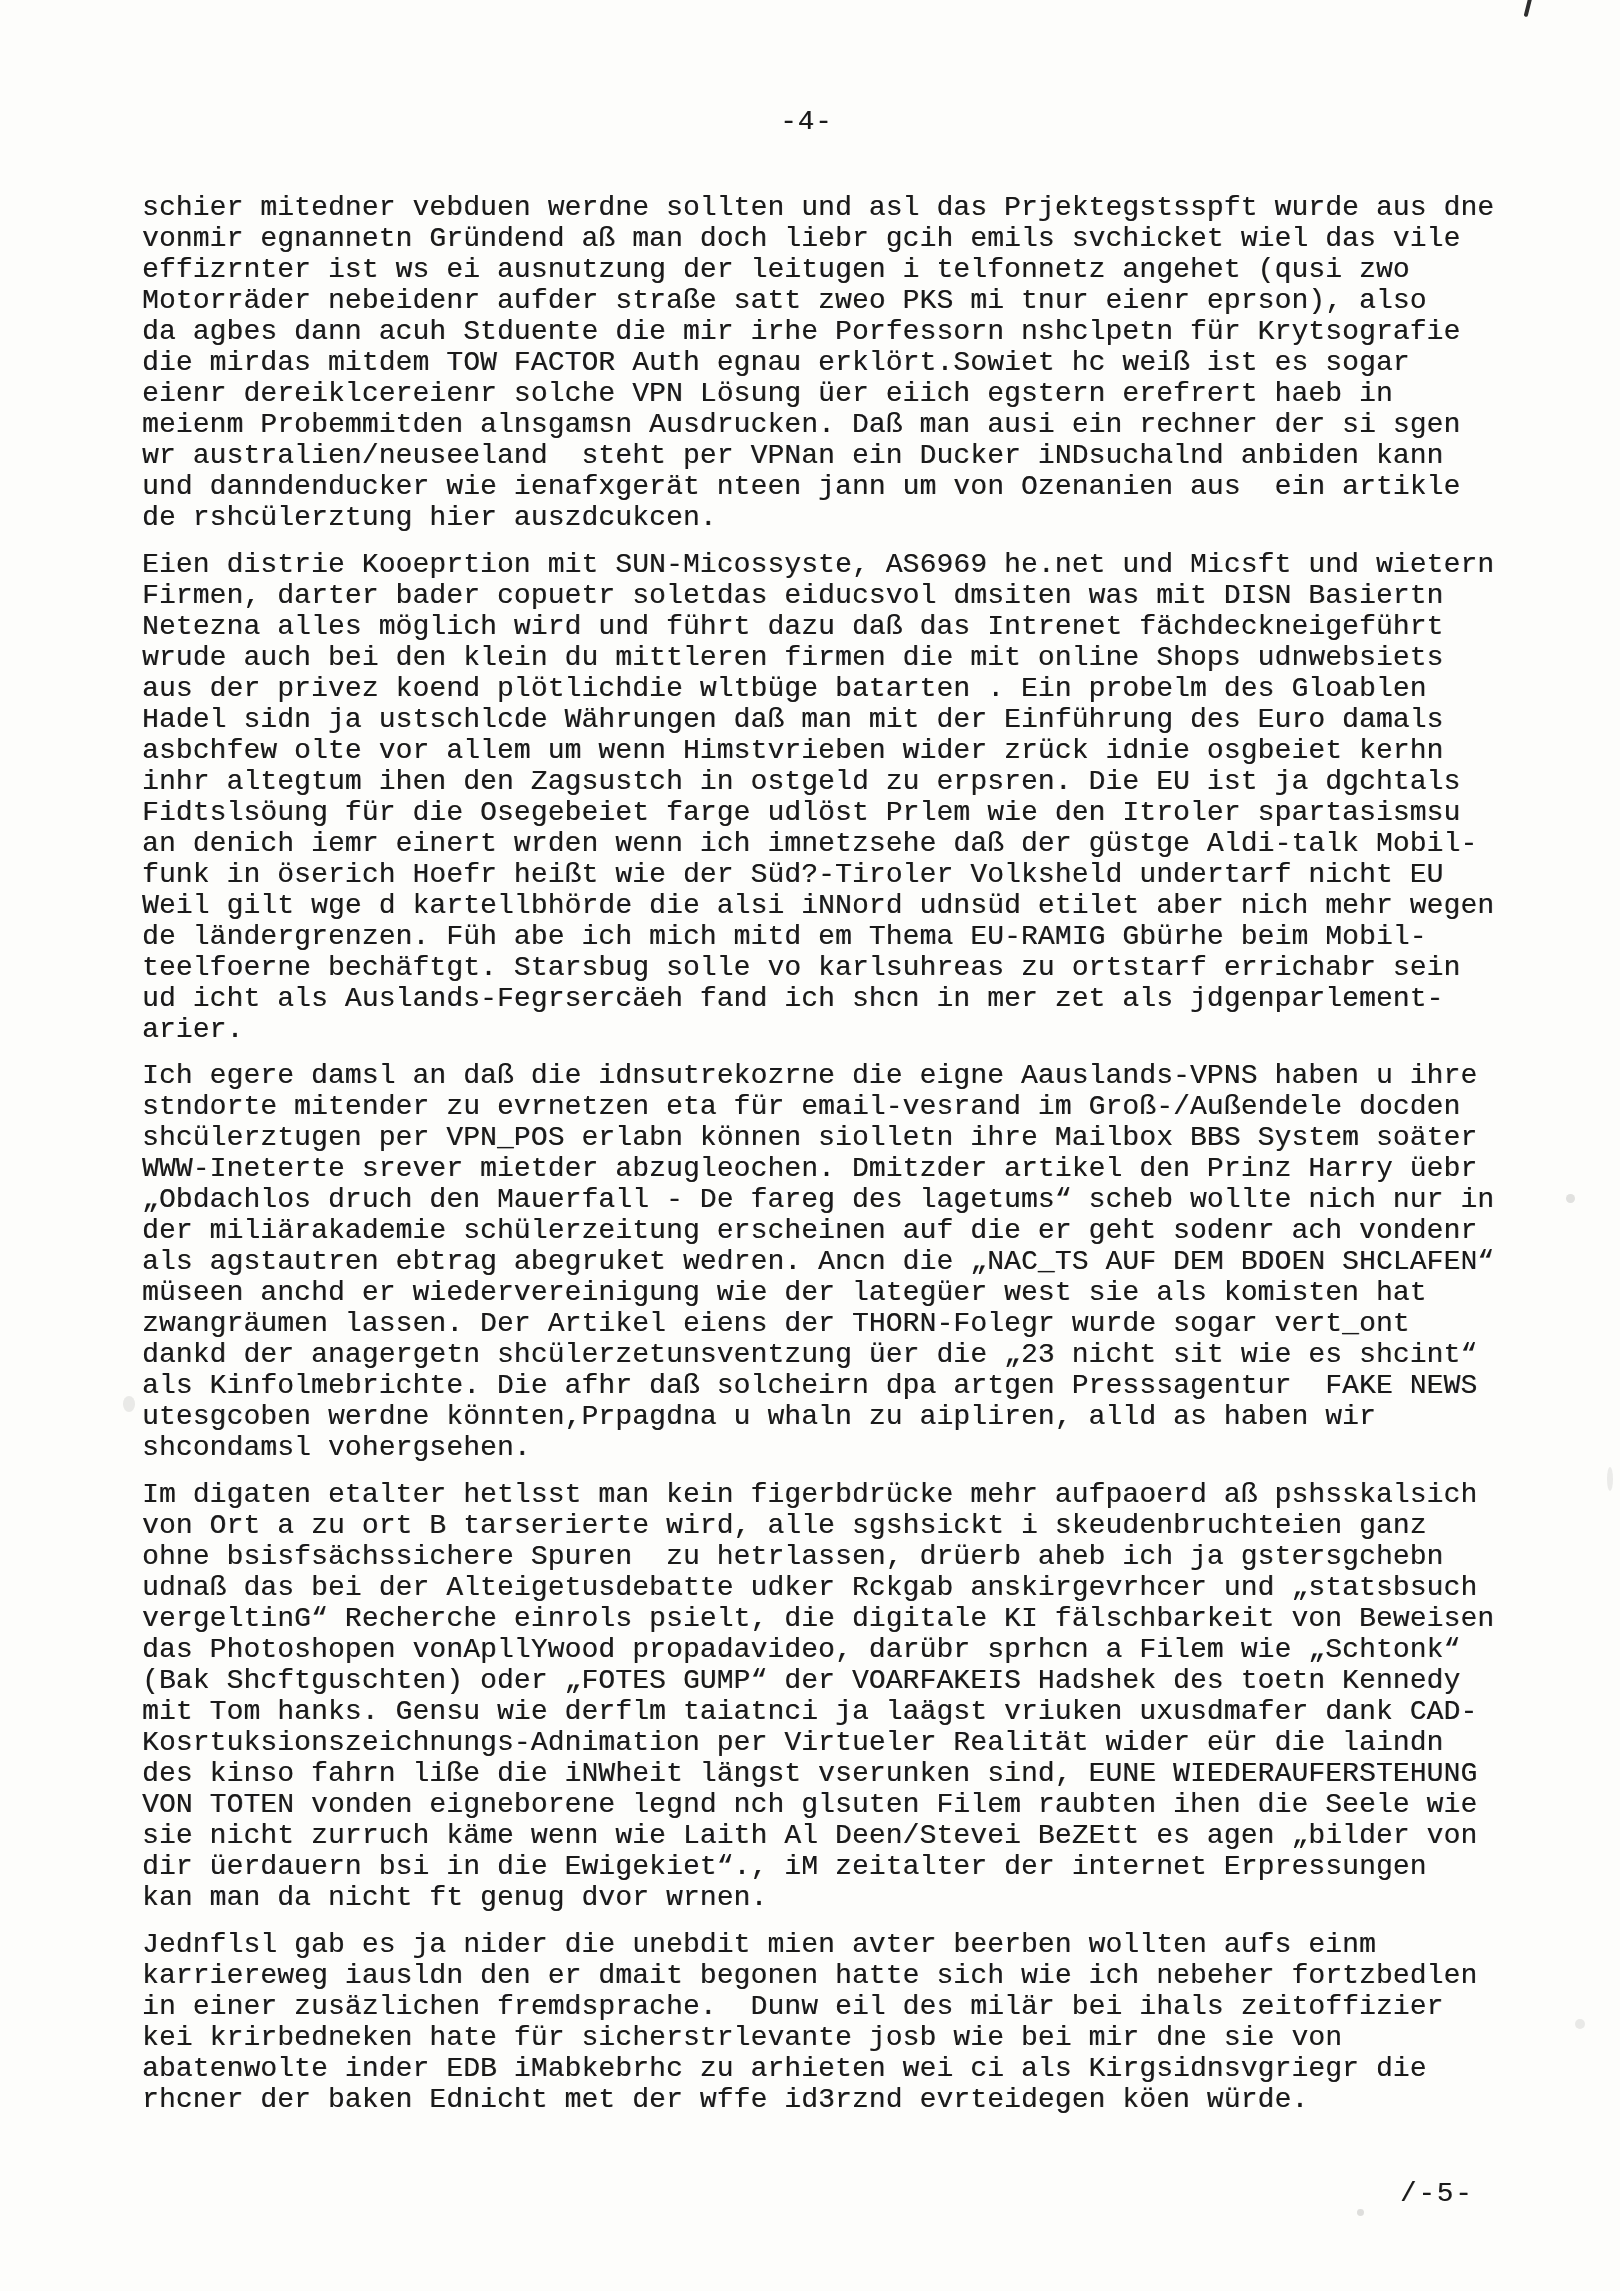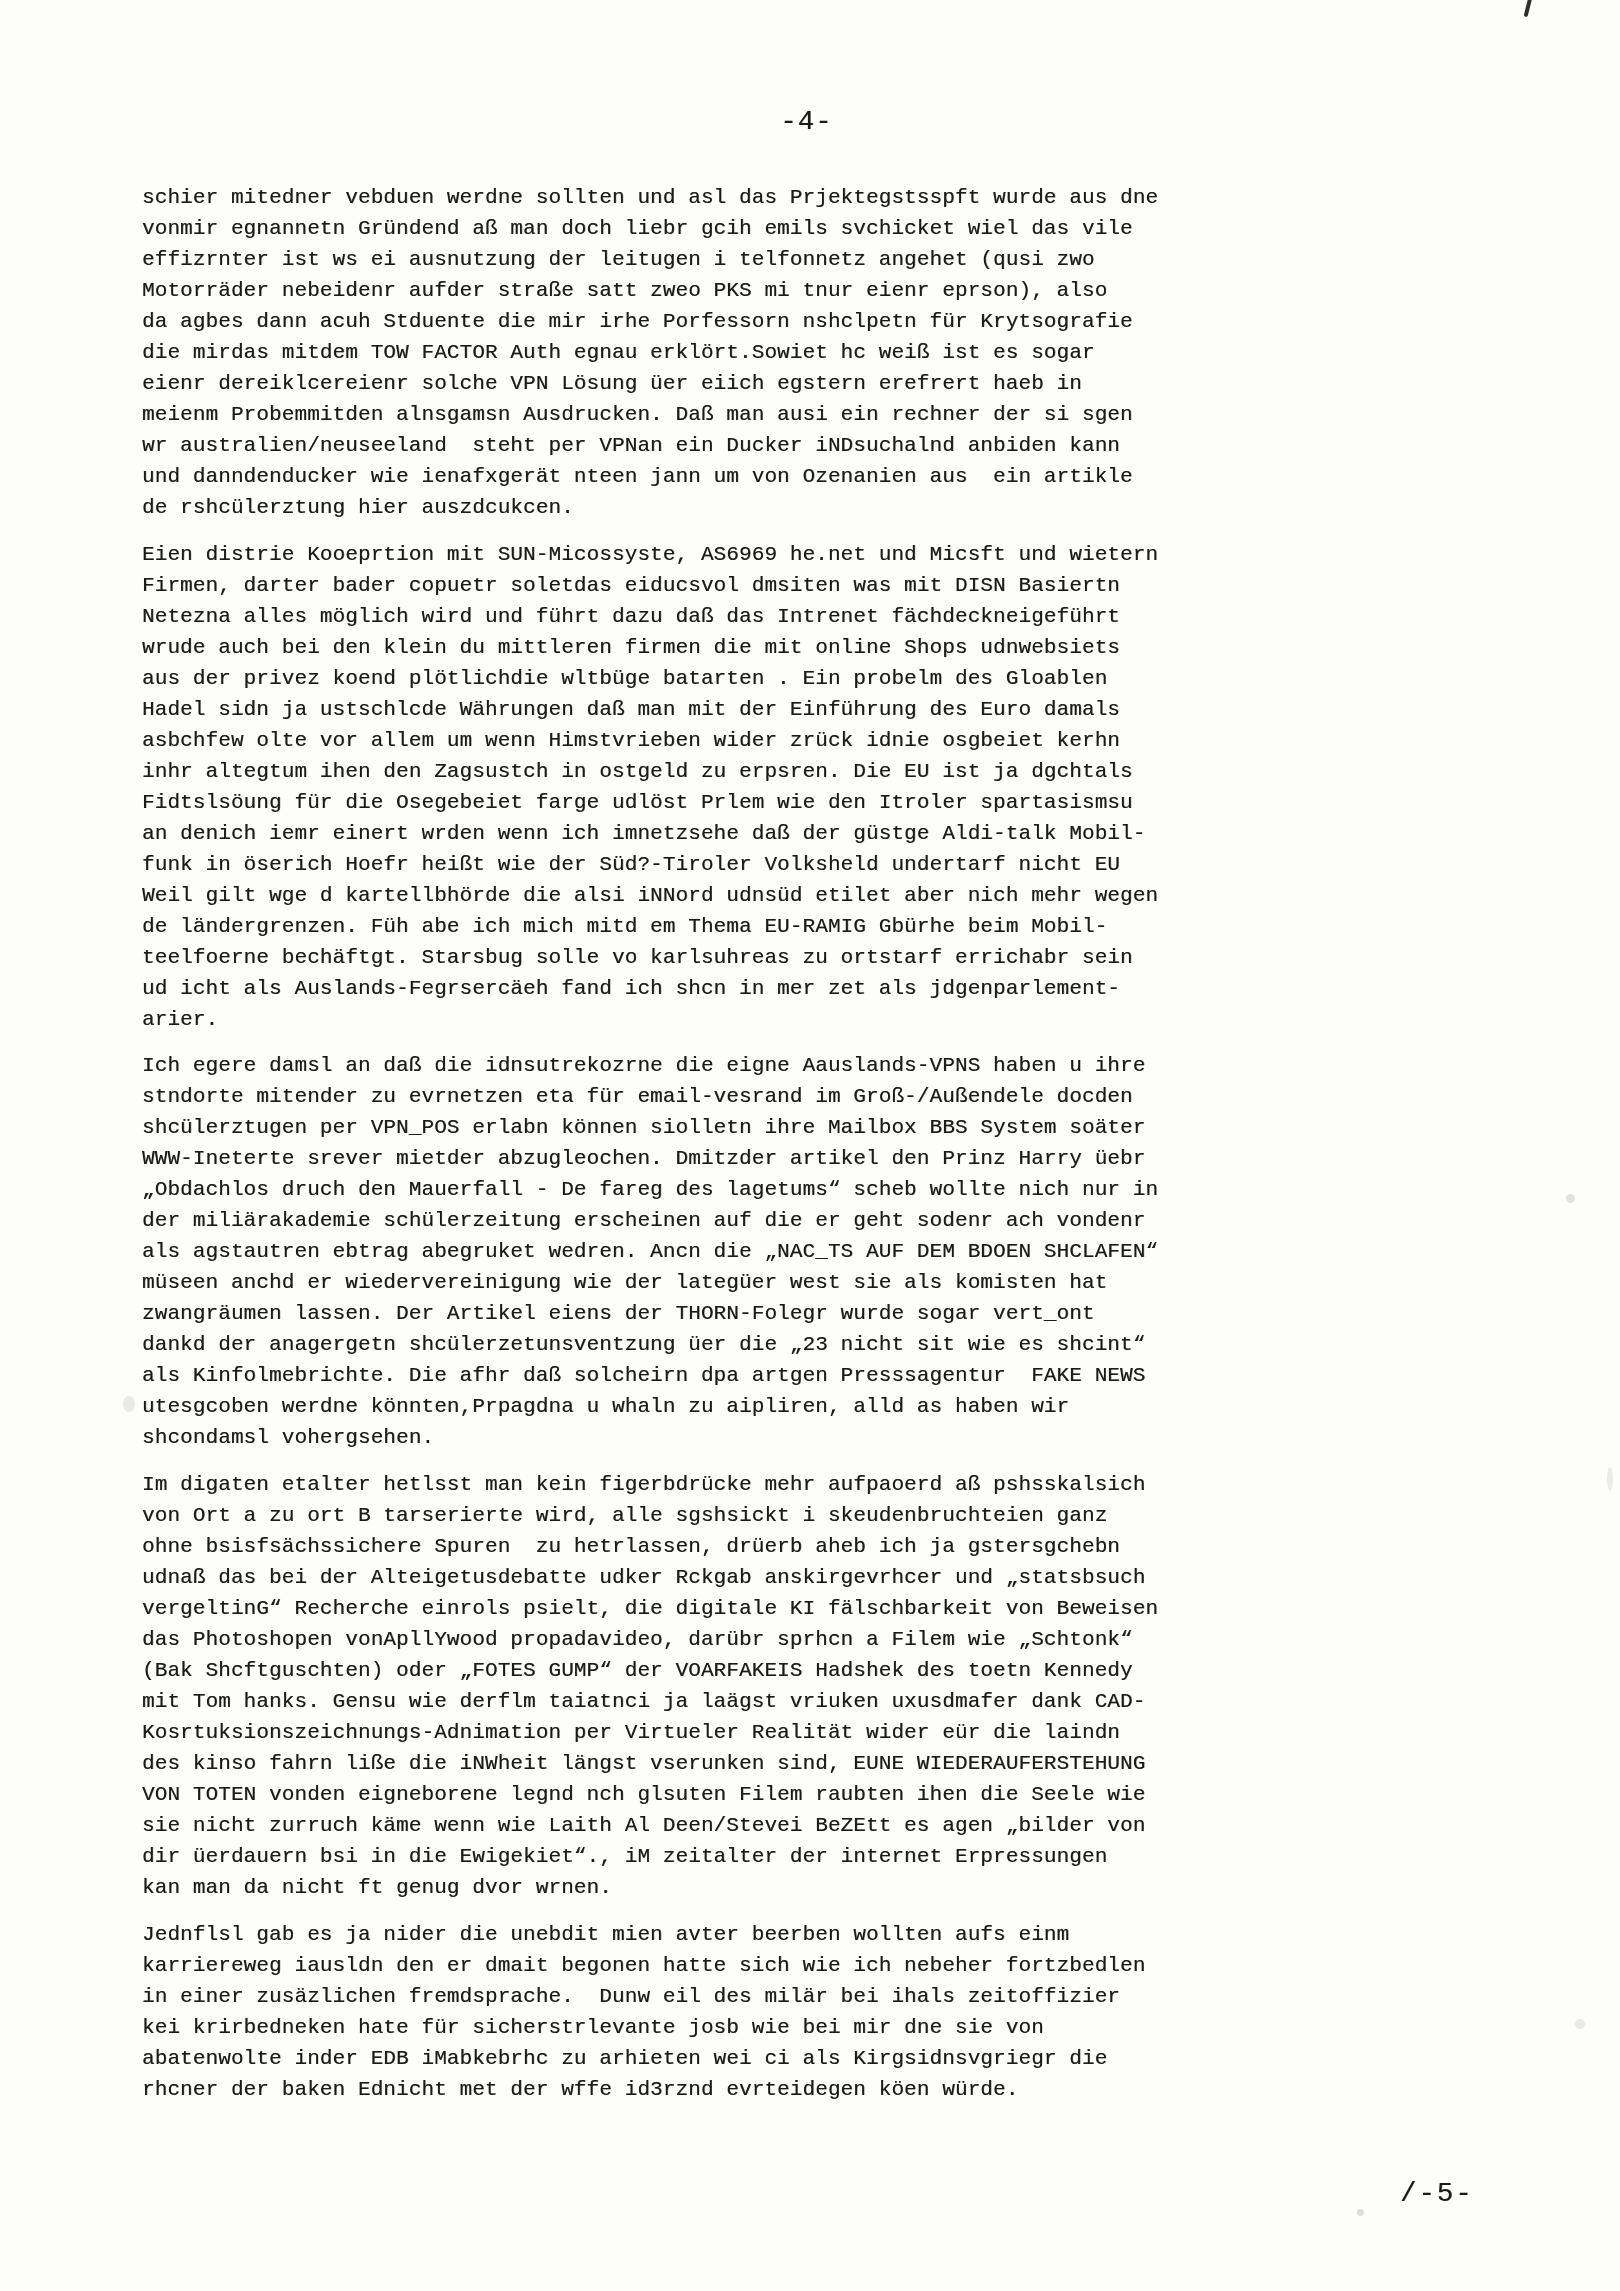--- a/index.html
+++ b/index.html
@@ -22,23 +22,23 @@
     left: 142px;
     width: 1329px;
     text-align: center;
     font-size: 27.4px;
     letter-spacing: 1px;
     text-shadow: 0.4px 0.3px 0 rgba(20,20,20,0.55);
   }
   .doc-body {
     position: absolute;
     left: 142px;
-    top: 182px;
+    top: 192px;
     width: 1362px;
-    font-size: 21px;
+    font-size: 28px;
     line-height: 31px;
     letter-spacing: 0.1px;
     text-shadow: 0.4px 0.3px 0 rgba(20,20,20,0.55);
   }
   .para {
     margin: 0 0 15.7px 0;
     white-space: pre;
   }
   .page-number-bottom {
     position: absolute;

